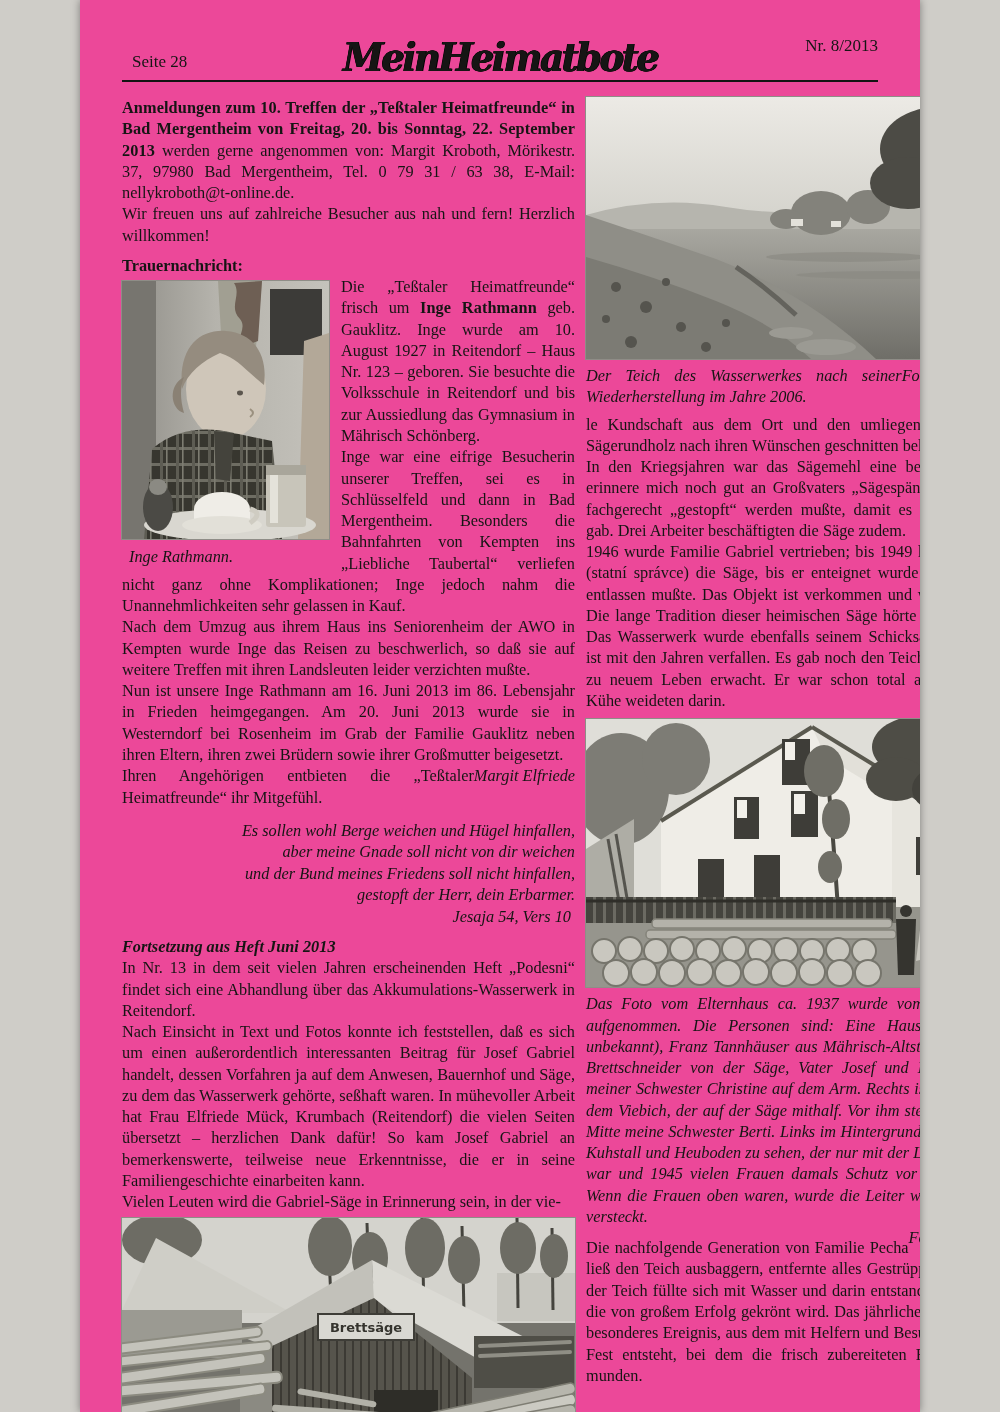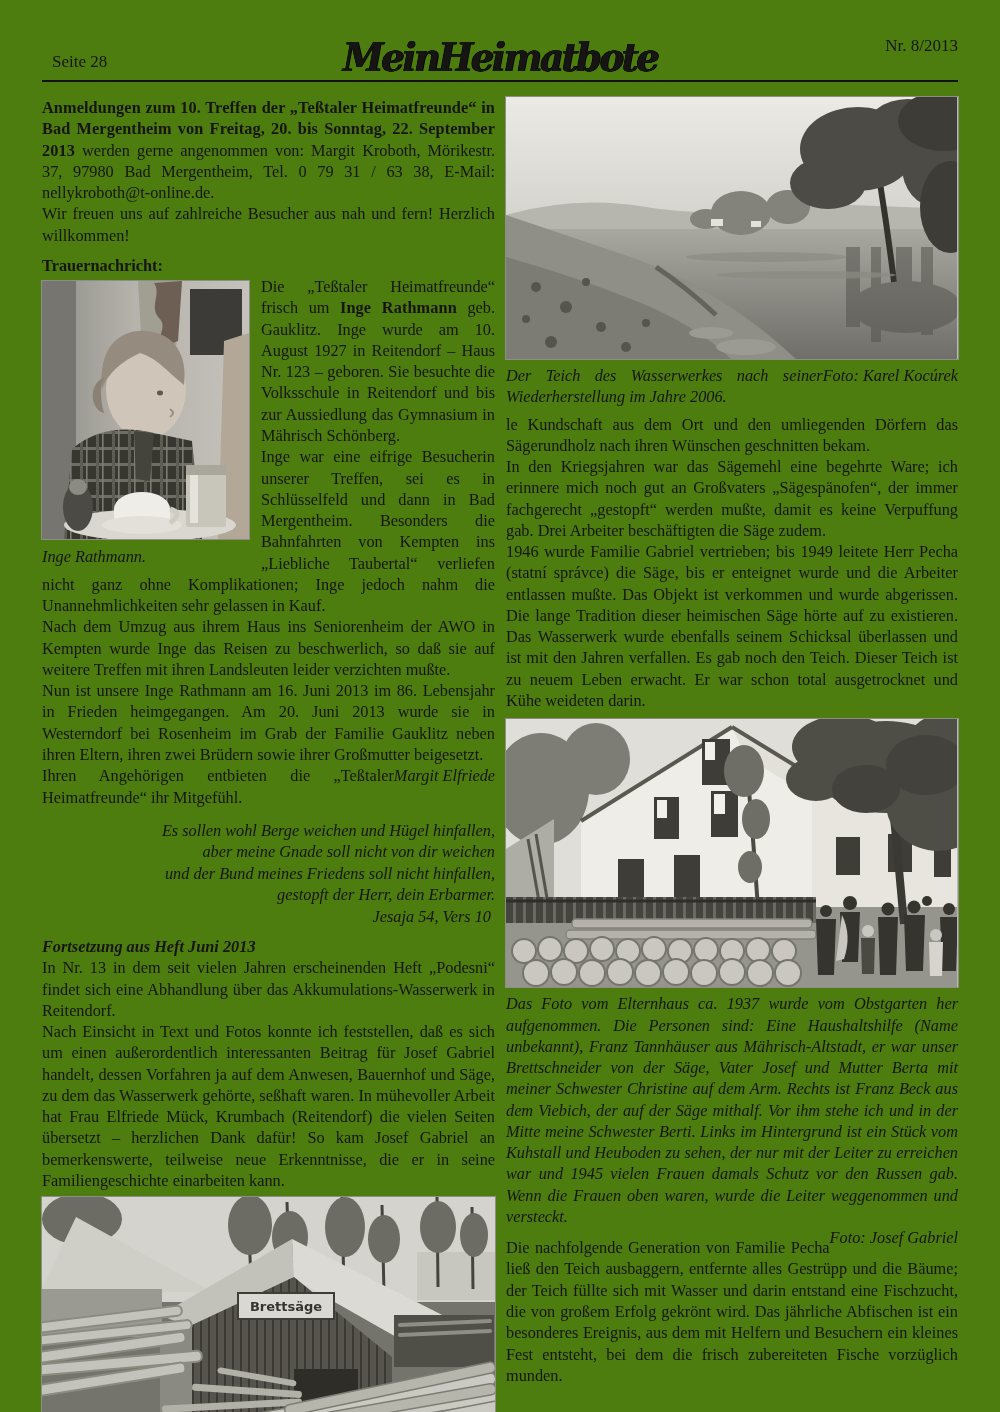--- a/index.html
+++ b/index.html
@@ -1,18 +1,18 @@
 <!DOCTYPE html>
 <html lang="de"><head>
 <meta charset="utf-8">
 <style>
   html,body{margin:0;padding:0;background:#cfcdc8;}
   .page{
-    position:relative; width:1000px; height:1412px; margin:0 auto;
-    background:#4d7c0f; color:#161514; overflow:hidden; box-sizing:border-box;
+    position:relative; width:840px; height:1412px; margin:0 auto;
+    background:#ec4899; color:#161514; overflow:hidden; box-sizing:border-box;
     padding:26px 42px 0 42px;
     font-family:"Liberation Serif", serif;
     box-shadow:0 0 8px rgba(0,0,0,.4);
   }
   
   .hdr{position:relative;height:50px;}
   .hdr .pageno{position:absolute;left:10px;bottom:4px;font-size:17px;}
   .hdr .issue{position:absolute;right:0;bottom:20px;font-size:17px;}
   .masthead{
     position:absolute;left:0;right:0;bottom:0;text-align:center;
@@ -29,21 +29,21 @@
   .bp{margin:0;}
   b{letter-spacing:.1px;}
   .sec-head{font-weight:bold;margin-top:9px !important;}
   .sec-head-ital{font-weight:bold;font-style:italic;margin-top:9px !important;}
   .sig-right{float:right;font-style:italic;}
   .ital{font-style:italic;}
   
   .photo{display:block;background:#bab8b2;line-height:0;outline:1px solid #8f8d87;}
   .photo svg{display:block;}
   .inge-wrap{float:left;width:207px;margin:5px 12px 4px 0;}
-  .inge-cap{font-style:italic;line-height:1.25;padding-top:8px;font-size:16.3px;}
+  .inge-cap{font-style:italic;line-height:1.25;padding-top:8px;font-size:16.3px;margin-left:7px;}
   .cap{font-style:italic;margin-top:6px !important;}
   .cap .credit{float:right;font-style:italic;}
   .quote{font-style:italic;text-align:right;margin:12px 0 0 0 !important;line-height:1.32;}
   .quote-attr{text-align:right;font-style:italic;padding-right:4px;}
   .mt{margin-top:6px !important;}
   .mt2{margin-top:10px !important;}
 </style>
 </head>
 <body>
 
@@ -119,20 +119,21 @@
         <span>Es sollen wohl Berge weichen und Hügel hinfallen,</span><br>
         <span>aber meine Gnade soll nicht von dir weichen</span><br>
         <span>und der Bund meines Friedens soll nicht hinfallen,</span><br>
         <span>gestopft der Herr, dein Erbarmer.</span>
       </p>
       <p class="quote-attr">Jesaja 54, Vers 10</p>
 
       <p class="sec-head-ital">Fortsetzung aus Heft Juni 2013</p>
       <p class="bp">In Nr. 13 in dem seit vielen Jahren erscheinenden Heft „Podesni“ findet sich eine Abhandlung über das Akkumulations-Wasserwerk in Reitendorf.</p>
       <p class="bp">Nach Einsicht in Text und Fotos konnte ich feststellen, daß es sich um einen außerordentlich interessanten Beitrag für Josef Gabriel handelt, dessen Vorfahren ja auf dem Anwesen, Bauernhof und Säge, zu dem das Wasserwerk gehörte, seßhaft waren. In mühevoller Arbeit hat Frau Elfriede Mück, Krumbach (Reitendorf) die vielen Seiten übersetzt – herzlichen Dank dafür! So kam Josef Gabriel an bemerkenswerte, teilweise neue Erkenntnisse, die er in seine Familiengeschichte einarbeiten kann.</p>
+      <p class="bp">Vielen Leuten wird die Gabriel-Säge in Erinnerung sein, in der vie-</p>
 
       <span class="photo mt" style="display:block;margin-top:6px;">
 
         <svg width="453" height="252" viewBox="0 0 453 252">
           <defs>
             <pattern id="planks" width="8" height="20" patternUnits="userSpaceOnUse">
               <rect width="8" height="20" fill="#56544c"></rect>
               <rect x="6" width="2" height="20" fill="#3c3a34"></rect>
             </pattern>
           </defs>

